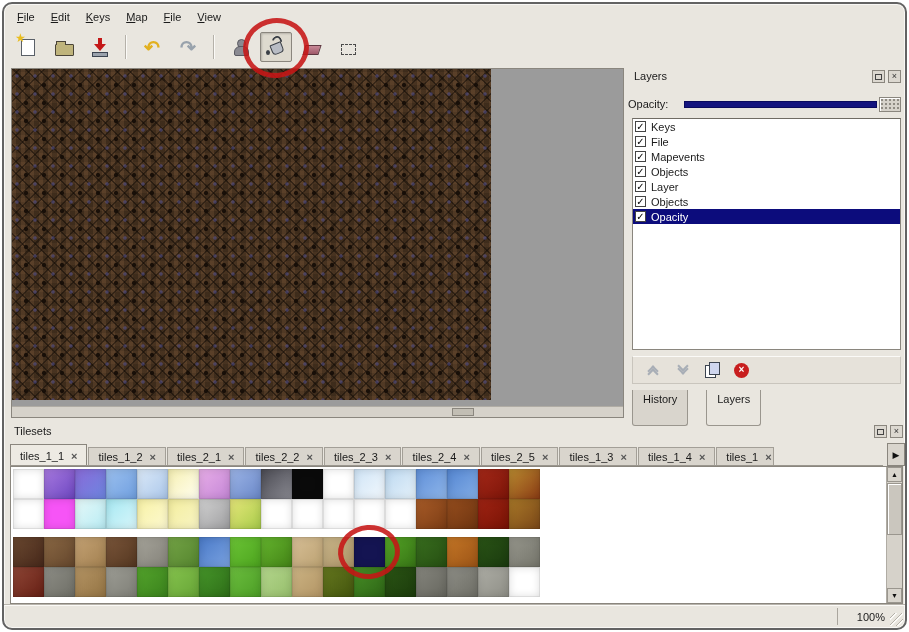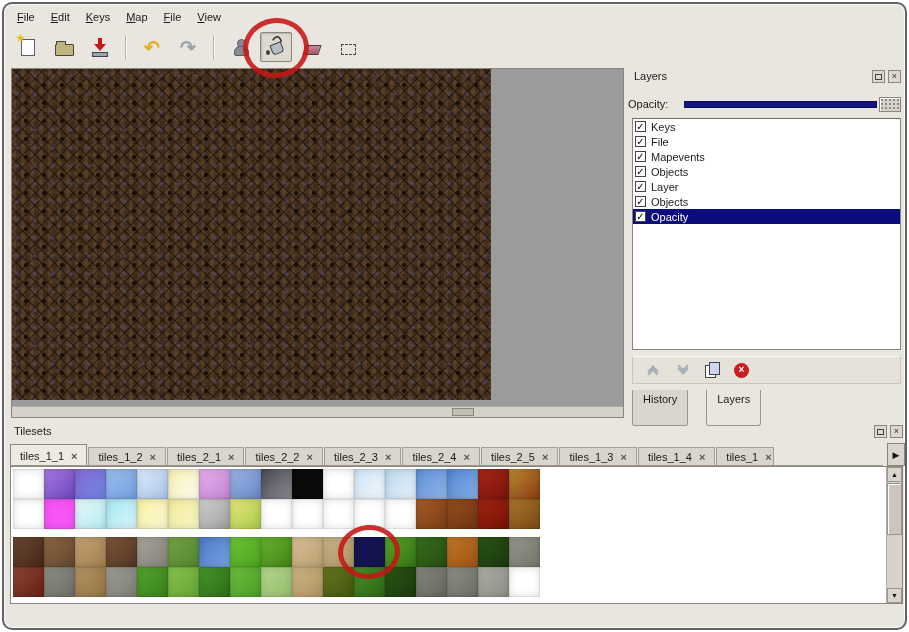--- a/index.html
+++ b/index.html
@@ -373,17 +373,23 @@
           </div>
         </div>
       <div class="vscroll">
         <div class="vbtn up"><span>▲</span></div>
         <div class="vthumb"></div>
         <div class="vbtn down"><span>▼</span></div>
       </div>
     </div>
   </div>
 
+  <div class="statusbar">
+    <div class="zoom-cell">
+        <span>100%</span>
+      </div>
+    <div class="grip"></div>
+  </div>
 
   <div class="circle c1"></div>
   <div class="circle c2"></div>
 
 </div>
 
 </body></html>

